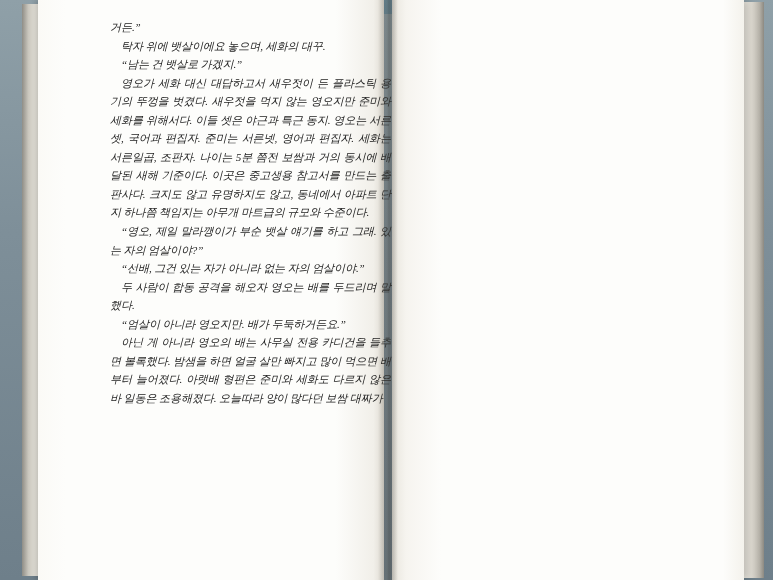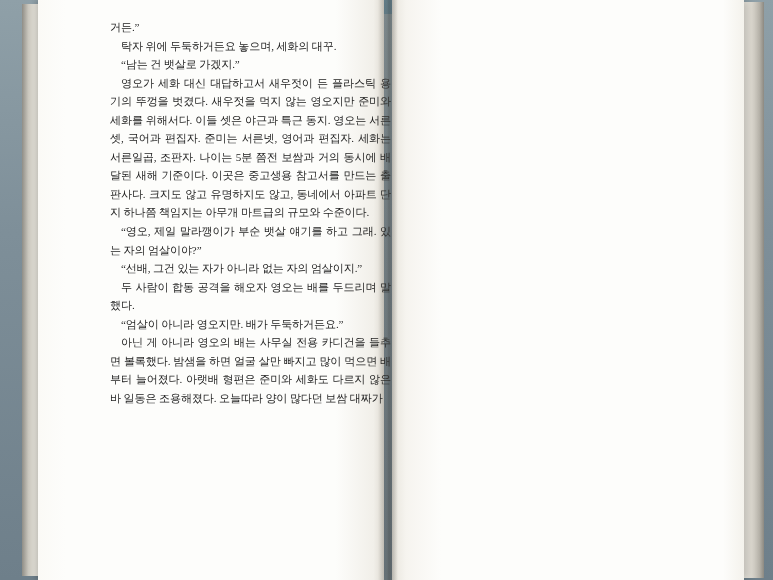--- a/index.html
+++ b/index.html
@@ -11,20 +11,21 @@
     height: 580px;
     overflow: hidden;
     background: #6b7a86;
     font-family: "Liberation Serif", serif;
   }
   .scene {
     position: relative;
     width: 773px;
     height: 580px;
     background: linear-gradient(180deg, #8fa0a8 0%, #7e8f99 40%, #6e7f8a 100%);
+    font-style: italic;
   }
   
   .bg-band {
     position: absolute;
     left: 200px;
     top: 0;
     width: 330px;
     height: 14px;
     background: linear-gradient(90deg, #3a6a86 0%, #4d7f99 35%, #6b8fa0 70%, #8aa2ad 100%);
     opacity: 0.85;
@@ -120,25 +121,25 @@
   <div class="bg-band"></div>
   <div class="bg-band2"></div>
 
   <div class="book">
     <div class="edge-left"></div>
     <div class="edge-right"></div>
 
     <div class="page page-left">
       <div class="text-col text-left">
           <p>거든.”</p>
-          <p class="ind">탁자 위에 두둑하거든요 놓으며, 세화의 대꾸.</p>
+          <p class="ind">탁자 위에 뱃살이에요 놓으며, 세화의 대꾸.</p>
           <p class="ind">“남는 건 뱃살로 가겠지.”</p>
           <p class="ind">영오가 세화 대신 대답하고서 새우젓이 든 플라스틱 용기의 뚜껑을 벗겼다. 새우젓을 먹지 않는 영오지만 준미와 세화를 위해서다. 이들 셋은 야근과 특근 동지. 영오는 서른셋, 국어과 편집자. 준미는 서른넷, 영어과 편집자. 세화는 서른일곱, 조판자. 나이는 5분 쯤전 보쌈과 거의 동시에 배달된 새해 기준이다. 이곳은 중고생용 참고서를 만드는 출판사다. 크지도 않고 유명하지도 않고, 동네에서 아파트 단지 하나쯤 책임지는 아무개 마트급의 규모와 수준이다.</p>
           <p class="ind">“영오, 제일 말라깽이가 부순 뱃살 얘기를 하고 그래. 있는 자의 엄살이야?”</p>
-          <p class="ind">“선배, 그건 있는 자가 아니라 없는 자의 엄살이지.”</p>
+          <p class="ind">“선배, 그건 있는 자가 아니라 없는 자의 엄살이야.”</p>
           <p class="ind">두 사람이 합동 공격을 해오자 영오는 배를 두드리며 말했다.</p>
           <p class="ind">“엄살이 아니라 영오지만. 배가 두둑하거든요.”</p>
           <p class="ind">아닌 게 아니라 영오의 배는 사무실 전용 카디건을 들추면 볼록했다. 밤샘을 하면 얼굴 살만 빠지고 많이 먹으면 배부터 늘어졌다. 아랫배 형편은 준미와 세화도 다르지 않은 바 일동은 조용해졌다. 오늘따라 양이 많다던 보쌈 대짜가</p>
         </div>
     </div>
 
     <div class="page page-right">
       
       
     </div>

